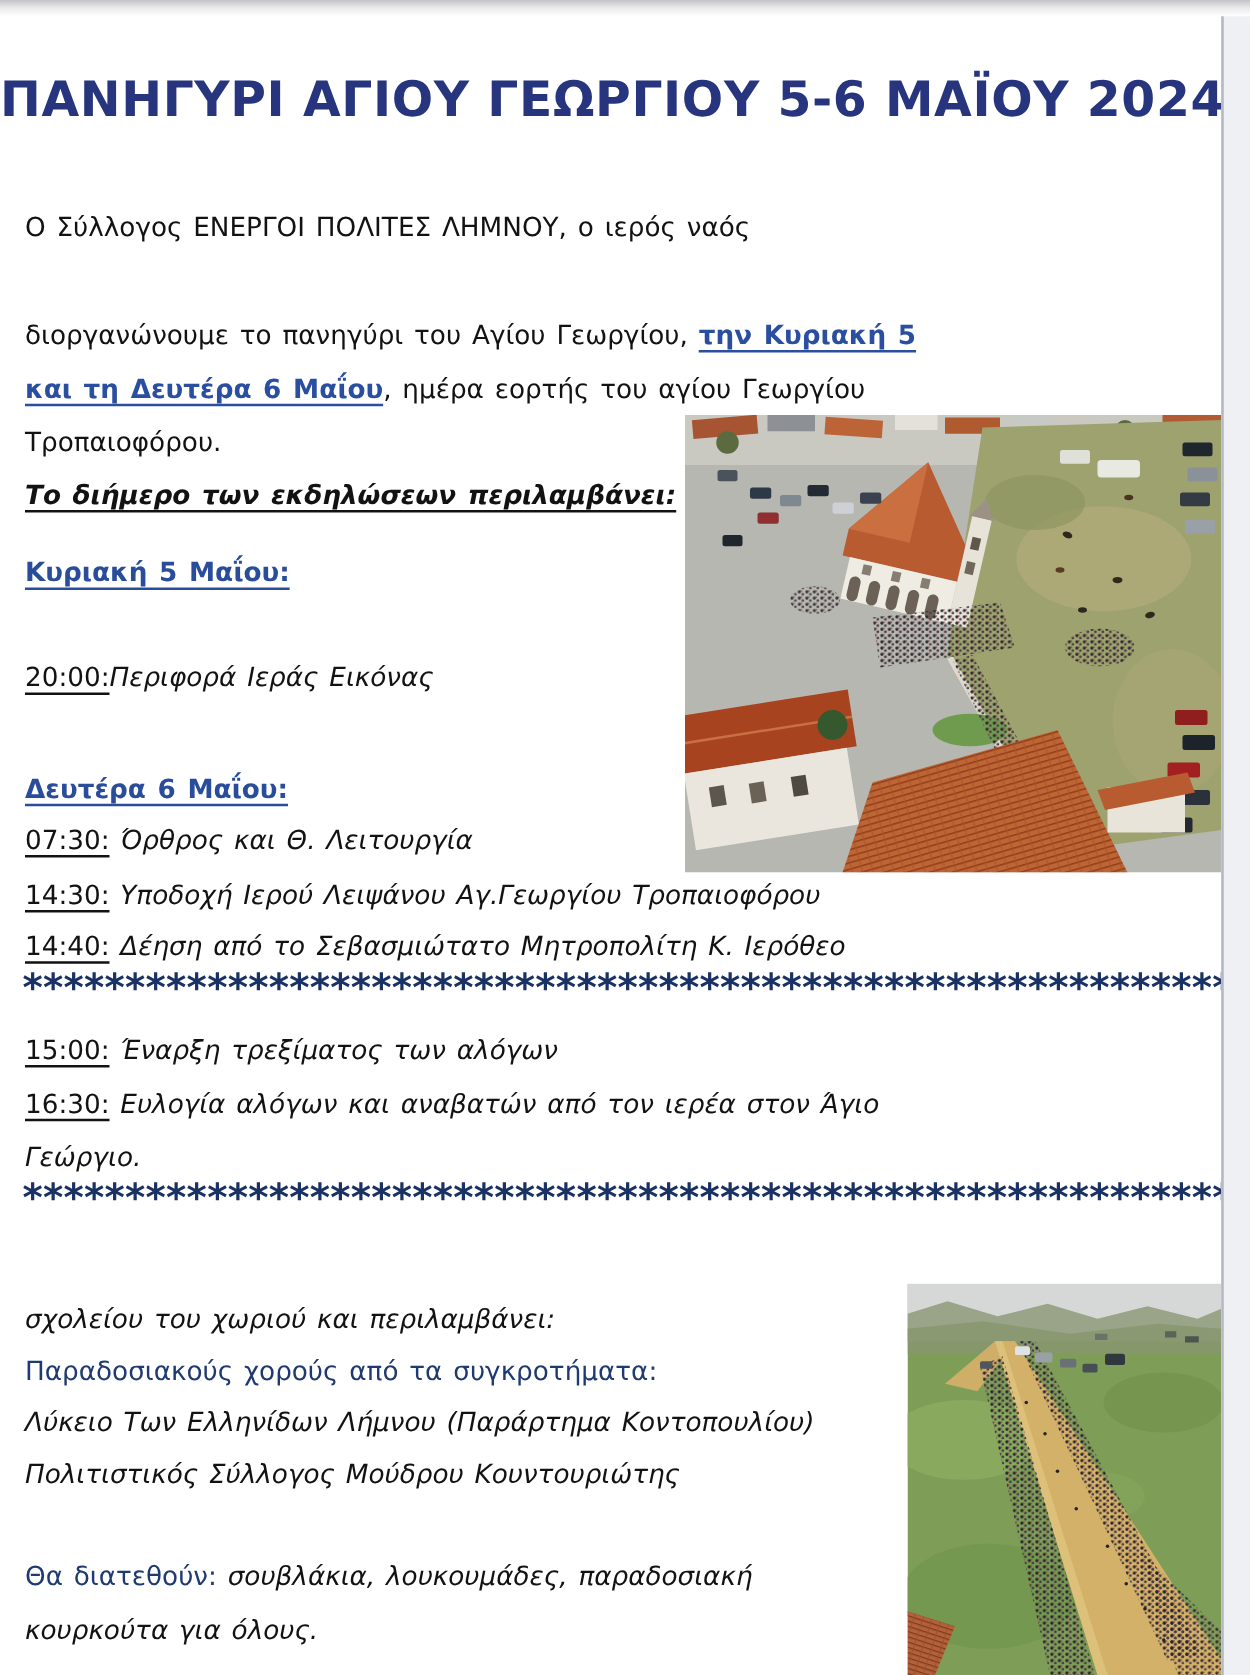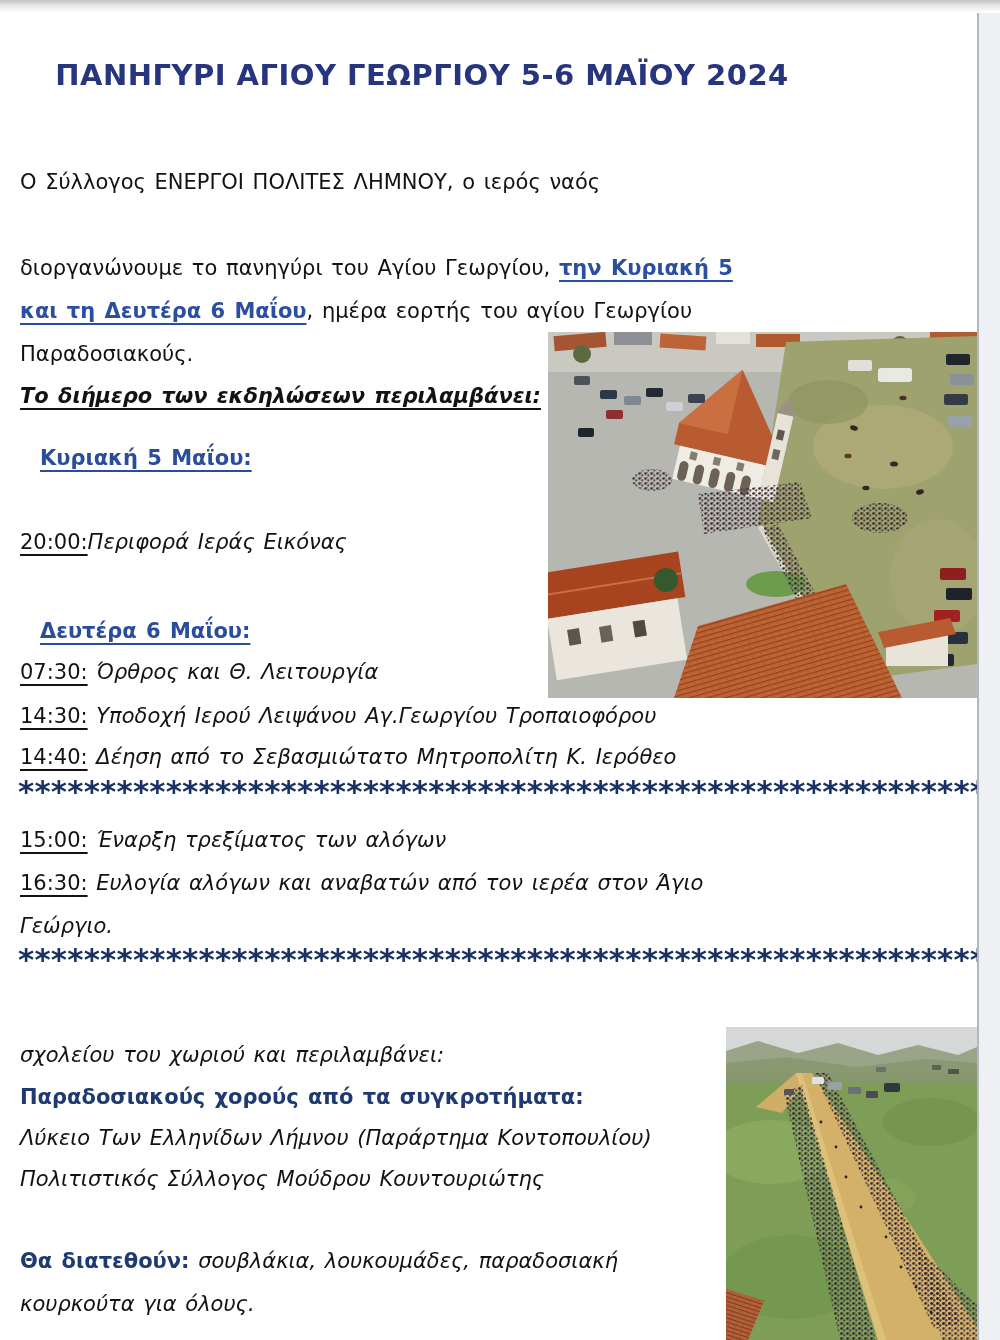--- a/index.html
+++ b/index.html
@@ -7,27 +7,27 @@
         font-family:"DejaVu Sans","Liberation Sans",sans-serif;color:#121212;}
   .top-shadow{position:absolute;top:0;left:0;width:1000px;height:13px;
         background:linear-gradient(to bottom,#c3c3c5 0%,#e8e8e9 45%,#ffffff 100%);z-index:6;}
   .right-strip{position:absolute;top:0;left:977px;width:23px;height:1340px;background:#eef0f4;
         border-left:2px solid #b3b7c2;box-sizing:border-box;z-index:5;}
   .photo{position:absolute;z-index:1;display:block;}
   .photo-top{left:548px;top:332px;width:429px;height:366px;}
   .photo-bottom{left:726px;top:1027px;width:251px;height:313px;}
   .line{position:absolute;left:20px;font-size:21px;line-height:34px;white-space:nowrap;
         word-spacing:2px;z-index:2;color:#121212;}
-  .title{position:absolute;left:0;width:844px;text-align:center;font-size:29px;font-weight:700;
+  .title{position:absolute;left:0;width:844px;text-align:center;font-size:39px;font-weight:700;
         color:var(--title-navy,#27357e);letter-spacing:.5px;z-index:2;white-space:nowrap;}
   .u{text-decoration:underline;text-underline-offset:5px;text-decoration-thickness:2px;}
   .it{font-style:italic;}
   .blue{color:var(--link-blue,#2b4fa0);font-weight:700;}
-  .header-blue{color:var(--header-blue,#2a4d9b);font-weight:700;margin-left:20px;}
-  .navy{color:var(--label-navy,#1e3a70);font-weight:700;text-align:right;}
+  .header-blue{color:var(--header-blue,#2a4d9b);font-weight:700;}
+  .navy{color:var(--label-navy,#1e3a70);font-weight:400;text-align:right;}
   .stars{position:absolute;left:18px;font-size:31px;line-height:28px;font-weight:700;
         letter-spacing:.2px;color:var(--star-navy,#1a3263);z-index:2;white-space:nowrap;}
 </style>
 </head>
 <body>
 
 <div class="page">
 
   <div class="top-shadow"></div>
   <div class="right-strip"></div>
@@ -176,21 +176,21 @@
         <circle cx="205" cy="285" r="1.4"></circle>
     </g>
     <polygon points="0,262 38,274 22,313 0,313" fill="url(#tilesB)"></polygon>
   </svg>
 
   <div class="title" style="top:58px">ΠΑΝΗΓΥΡΙ ΑΓΙΟΥ ΓΕΩΡΓΙΟΥ 5-6 ΜΑΪΟΥ 2024</div>
 
   <div class="line" style="top:165px">Ο Σύλλογος ΕΝΕΡΓΟΙ ΠΟΛΙΤΕΣ ΛΗΜΝΟΥ, ο ιερός ναός</div>
   <div class="line" style="top:251px"><span>διοργανώνουμε το πανηγύρι του Αγίου Γεωργίου, </span><span class="blue u">την Κυριακή 5</span></div>
   <div class="line" style="top:294px"><span class="blue u">και τη Δευτέρα 6 Μαΐου</span><span>, ημέρα εορτής του αγίου Γεωργίου</span></div>
-  <div class="line" style="top:337px">Παραδοσιακούς.</div>
+  <div class="line" style="top:337px">Τροπαιοφόρου.</div>
   <div class="line it u" style="top:379px;font-weight:700">Το διήμερο των εκδηλώσεων περιλαμβάνει:</div>
 
   <div class="line header-blue u" style="top:441px">Κυριακή 5 Μαΐου:</div>
   <div class="line" style="top:525px"><span class="u">20:00:</span><span class="it">Περιφορά Ιεράς Εικόνας</span></div>
 
   <div class="line header-blue u" style="top:614px">Δευτέρα 6 Μαΐου:</div>
   <div class="line" style="top:655px"><span class="u">07:30:</span><span class="it"> Όρθρος και Θ. Λειτουργία</span></div>
   <div class="line" style="top:699px"><span class="u">14:30:</span><span class="it"> Υποδοχή Ιερού Λειψάνου Αγ.Γεωργίου Τροπαιοφόρου</span></div>
   <div class="line" style="top:740px"><span class="u">14:40:</span><span class="it"> Δέηση από το Σεβασμιώτατο Μητροπολίτη Κ. Ιερόθεο</span></div>
 

